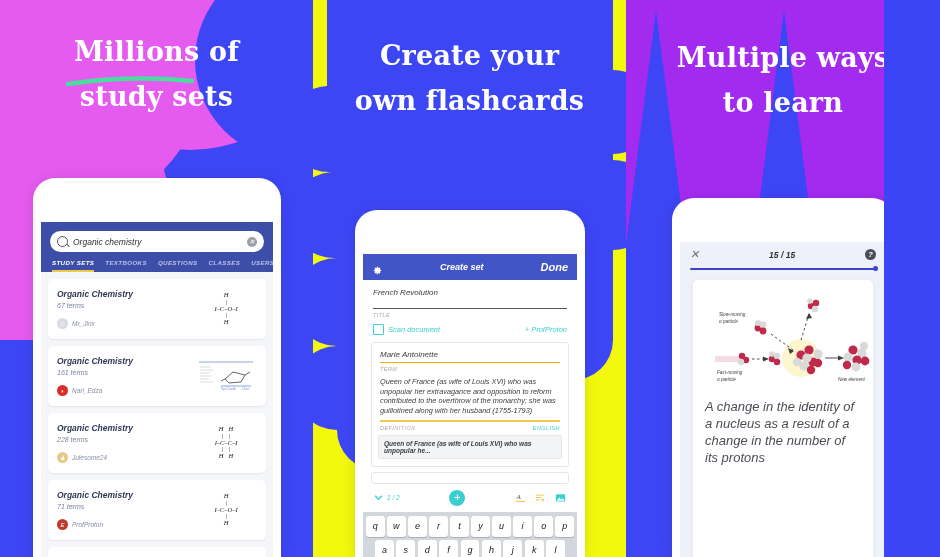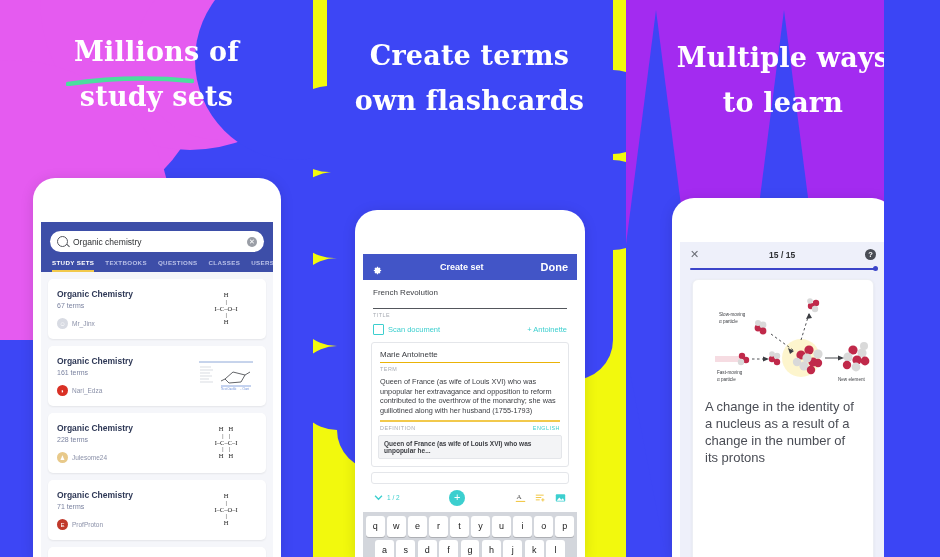--- a/index.html
+++ b/index.html
@@ -31,21 +31,21 @@
   .heading{position:absolute;z-index:30;width:100%;text-align:center;color:#fff;
     font-family:"DejaVu Serif",serif;font-weight:bold;letter-spacing:.2px;}
   .h-l1{font-size:27px;line-height:1.0;}
   .h-l2{font-size:27px;line-height:1.0;margin-top:18px;}
   .greenline{position:absolute;left:66px;top:76px;width:126px;height:6px;z-index:31;}
   .greenline svg{display:block;}
 
   
   .phone{position:absolute;background:#fff;border-radius:22px 22px 0 0;z-index:20;
     box-shadow:0 2px 14px rgba(0,0,0,.12);overflow:hidden;}
-  .phone-screen{position:absolute;left:8px;right:8px;top:44px;bottom:0;overflow:hidden;background:#fff;}
+  .phone-screen{position:absolute;left:8px;right:8px;top:44px;bottom:0;overflow:hidden;background:#fff;font-style:italic;}
 
   
   #phone1{left:33px;top:178px;width:248px;height:379px;}
   .q-searchbar{background:#3D4EA8;padding:9px 9px 0 9px;}
   .q-input{background:#fff;border-radius:14px;height:21px;display:flex;align-items:center;
     padding:0 7px;gap:5px;}
   .q-input .mag{width:9px;height:9px;border:1.3px solid #55585e;border-radius:50%;position:relative;flex:0 0 auto;}
   .q-input .mag::after{content:"";position:absolute;width:4px;height:1.3px;background:#55585e;
     right:-3px;bottom:0px;transform:rotate(45deg);}
   .q-input .txt{font-size:8.5px;color:#2e3033;flex:1;}
@@ -160,21 +160,21 @@
         L64,557
         L64,470
         A40,40 0 0 1 24,430
         A42,42 0 0 1 24,346
         A44,44 0 0 1 24,258
         A42,42 0 0 1 18,172
         A42,42 0 0 1 14,86
         Z"></path>
     </svg>
     <div class="heading" style="top:42px;">
-      <div class="h-l1">Create terms</div>
+      <div class="h-l1">Create your</div>
       <div class="h-l2">own flashcards</div>
     </div>
   </div>
 
   <div class="panel3">
     <svg width="314" height="557" style="position:absolute;left:0;top:0;">
       <rect x="0" y="0" width="314" height="557" fill="#A32BF0"></rect>
       <polygon points="-40,557 30,10 100,557" fill="#3D46F5"></polygon>
       <polygon points="88,557 158,10 228,557" fill="#3D46F5"></polygon>
       <polygon points="214,557 284,10 354,557" fill="#3D46F5"></polygon>
@@ -314,21 +314,21 @@
       </div>
 
       <div class="cs-body">
         <div class="cs-field">French Revolution</div>
         <div class="cs-label">TITLE</div>
         <div class="cs-row">
           <span class="cs-scan">
             <span class="cs-scanicon"></span>
             <span>Scan document</span>
           </span>
-          <span class="cs-desc">+ Antoinette</span>
+          <span class="cs-desc">+ ProfProton</span>
         </div>
       </div>
 
       <div class="cs-card">
         <div class="cs-term">Marie Antoinette</div>
         <div class="cs-label">TERM</div>
         <div class="cs-deftext">Queen of France (as wife of Louis XVI) who was unpopular her extravagance and opposition to reform contributed to the overthrow of the monarchy; she was guillotined along with her husband (1755-1793)</div>
         <div class="cs-defrow">
           <span class="cs-deflabel">DEFINITION</span>
           <span class="cs-eng">ENGLISH</span>

